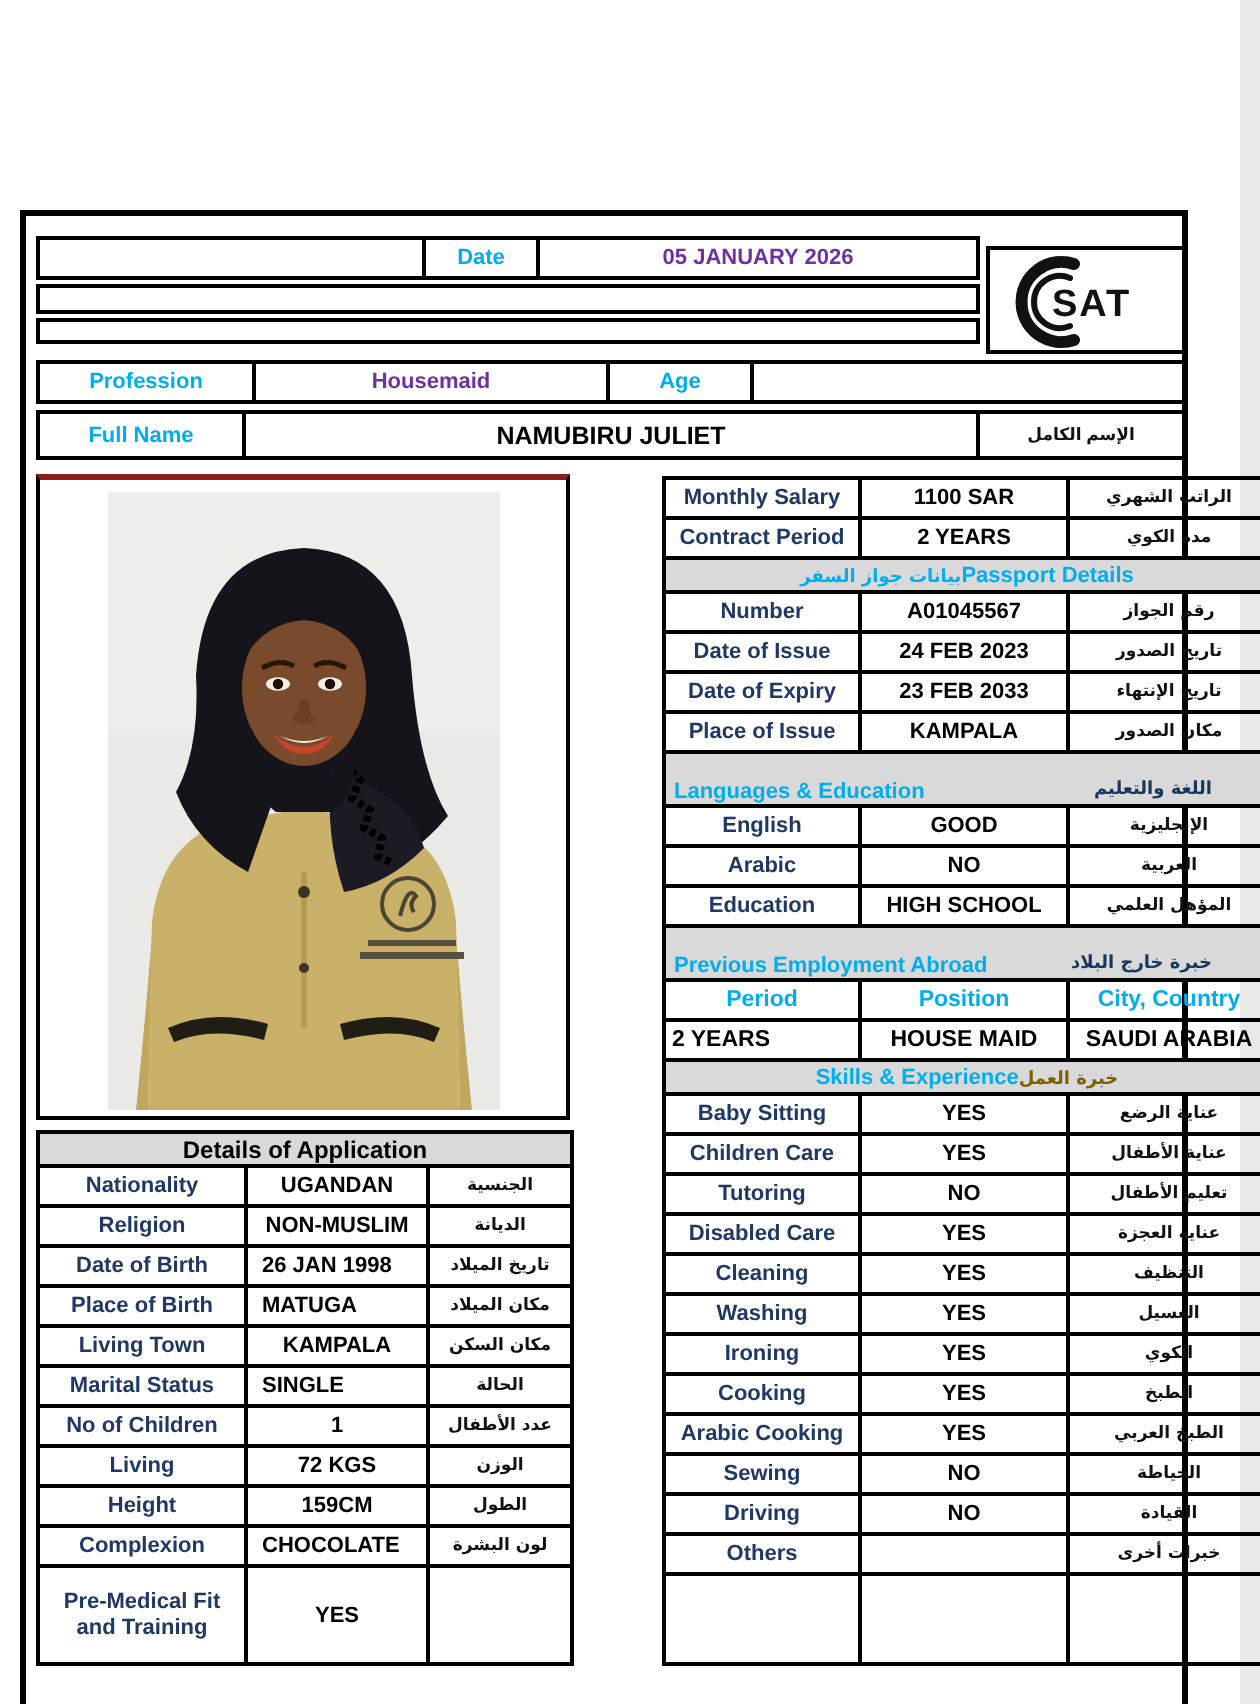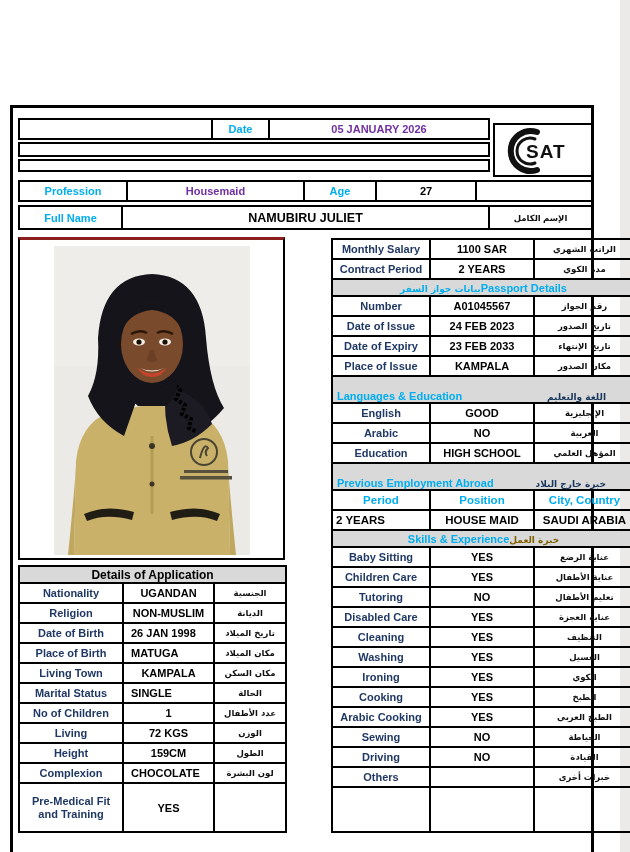--- a/index.html
+++ b/index.html
@@ -52,21 +52,21 @@
   td.arc{font-size:8.5px;color:#111;font-weight:bold;text-align:center;
     font-family:"DejaVu Sans",sans-serif;}
   td.section{background:var(--gray);font-weight:bold;font-size:11px;}
   td.section .en{color:var(--cyan);}
   td.section .ar{font-size:9px;color:#17365D;font-family:"DejaVu Sans",sans-serif;}
   td.section.center{text-align:center;}
   td.section.center .ar{color:var(--cyan);}
   td.section.skills{text-align:center;}
   td.section.skills .ar{color:var(--olive);}
   td.section.split{padding:0 4px;}
-  td.section.split .wrap{display:flex;justify-content:space-between;align-items:flex-end;padding-right:24px;margin-top:13px;}
+  td.section.split .wrap{display:flex;justify-content:space-between;align-items:flex-start;padding-right:24px;margin-top:13px;}
   td.colhdr{color:var(--cyan);font-weight:bold;font-size:11.5px;text-align:center;}
   td.trip{color:#000;font-weight:bold;font-size:11.5px;text-align:center;}
   td.trip.left{text-align:left;padding-left:3px;}
   td.title-cell{background:var(--gray);color:#000;font-weight:bold;font-size:12px;text-align:center;}
   td.tall-lab{line-height:1.15;}
 </style>
 </head>
 <body>
 
 <div id="canvas">
@@ -90,21 +90,20 @@
       <path d="M 38 5 A 20 20 0 1 0 38 43" fill="none" stroke="#111" stroke-width="6" stroke-linecap="round"></path>
       <path d="M 36 12 A 13 13 0 1 0 36 36" fill="none" stroke="#111" stroke-width="3" stroke-linecap="round"></path>
       <text x="27" y="31" font-size="19" font-weight="900" fill="#111" font-family="Liberation Sans, sans-serif" letter-spacing="1">SAT</text>
     </svg>
   </div>
 
   <div id="prof-row" class="abs hrow">
     <div class="hcell c-cyan" style="width:110px">Profession</div>
     <div class="hcell c-purple" style="width:177px">Housemaid</div>
     <div class="hcell c-cyan" style="width:72px">Age</div>
-    <div class="hcell" style="width:100px">27</div>
     <div class="hcell blank" style="flex:1"></div>
   </div>
 
   <div id="name-row" class="abs hrow">
     <div class="hcell c-cyan" style="width:105px">Full Name</div>
     <div class="hcell" style="flex:1;font-size:12.5px">NAMUBIRU JULIET</div>
     <div class="hcell ar-txt" style="width:103px">الإسم الكامل</div>
   </div>
 
   <div id="photo-panel" class="abs">

